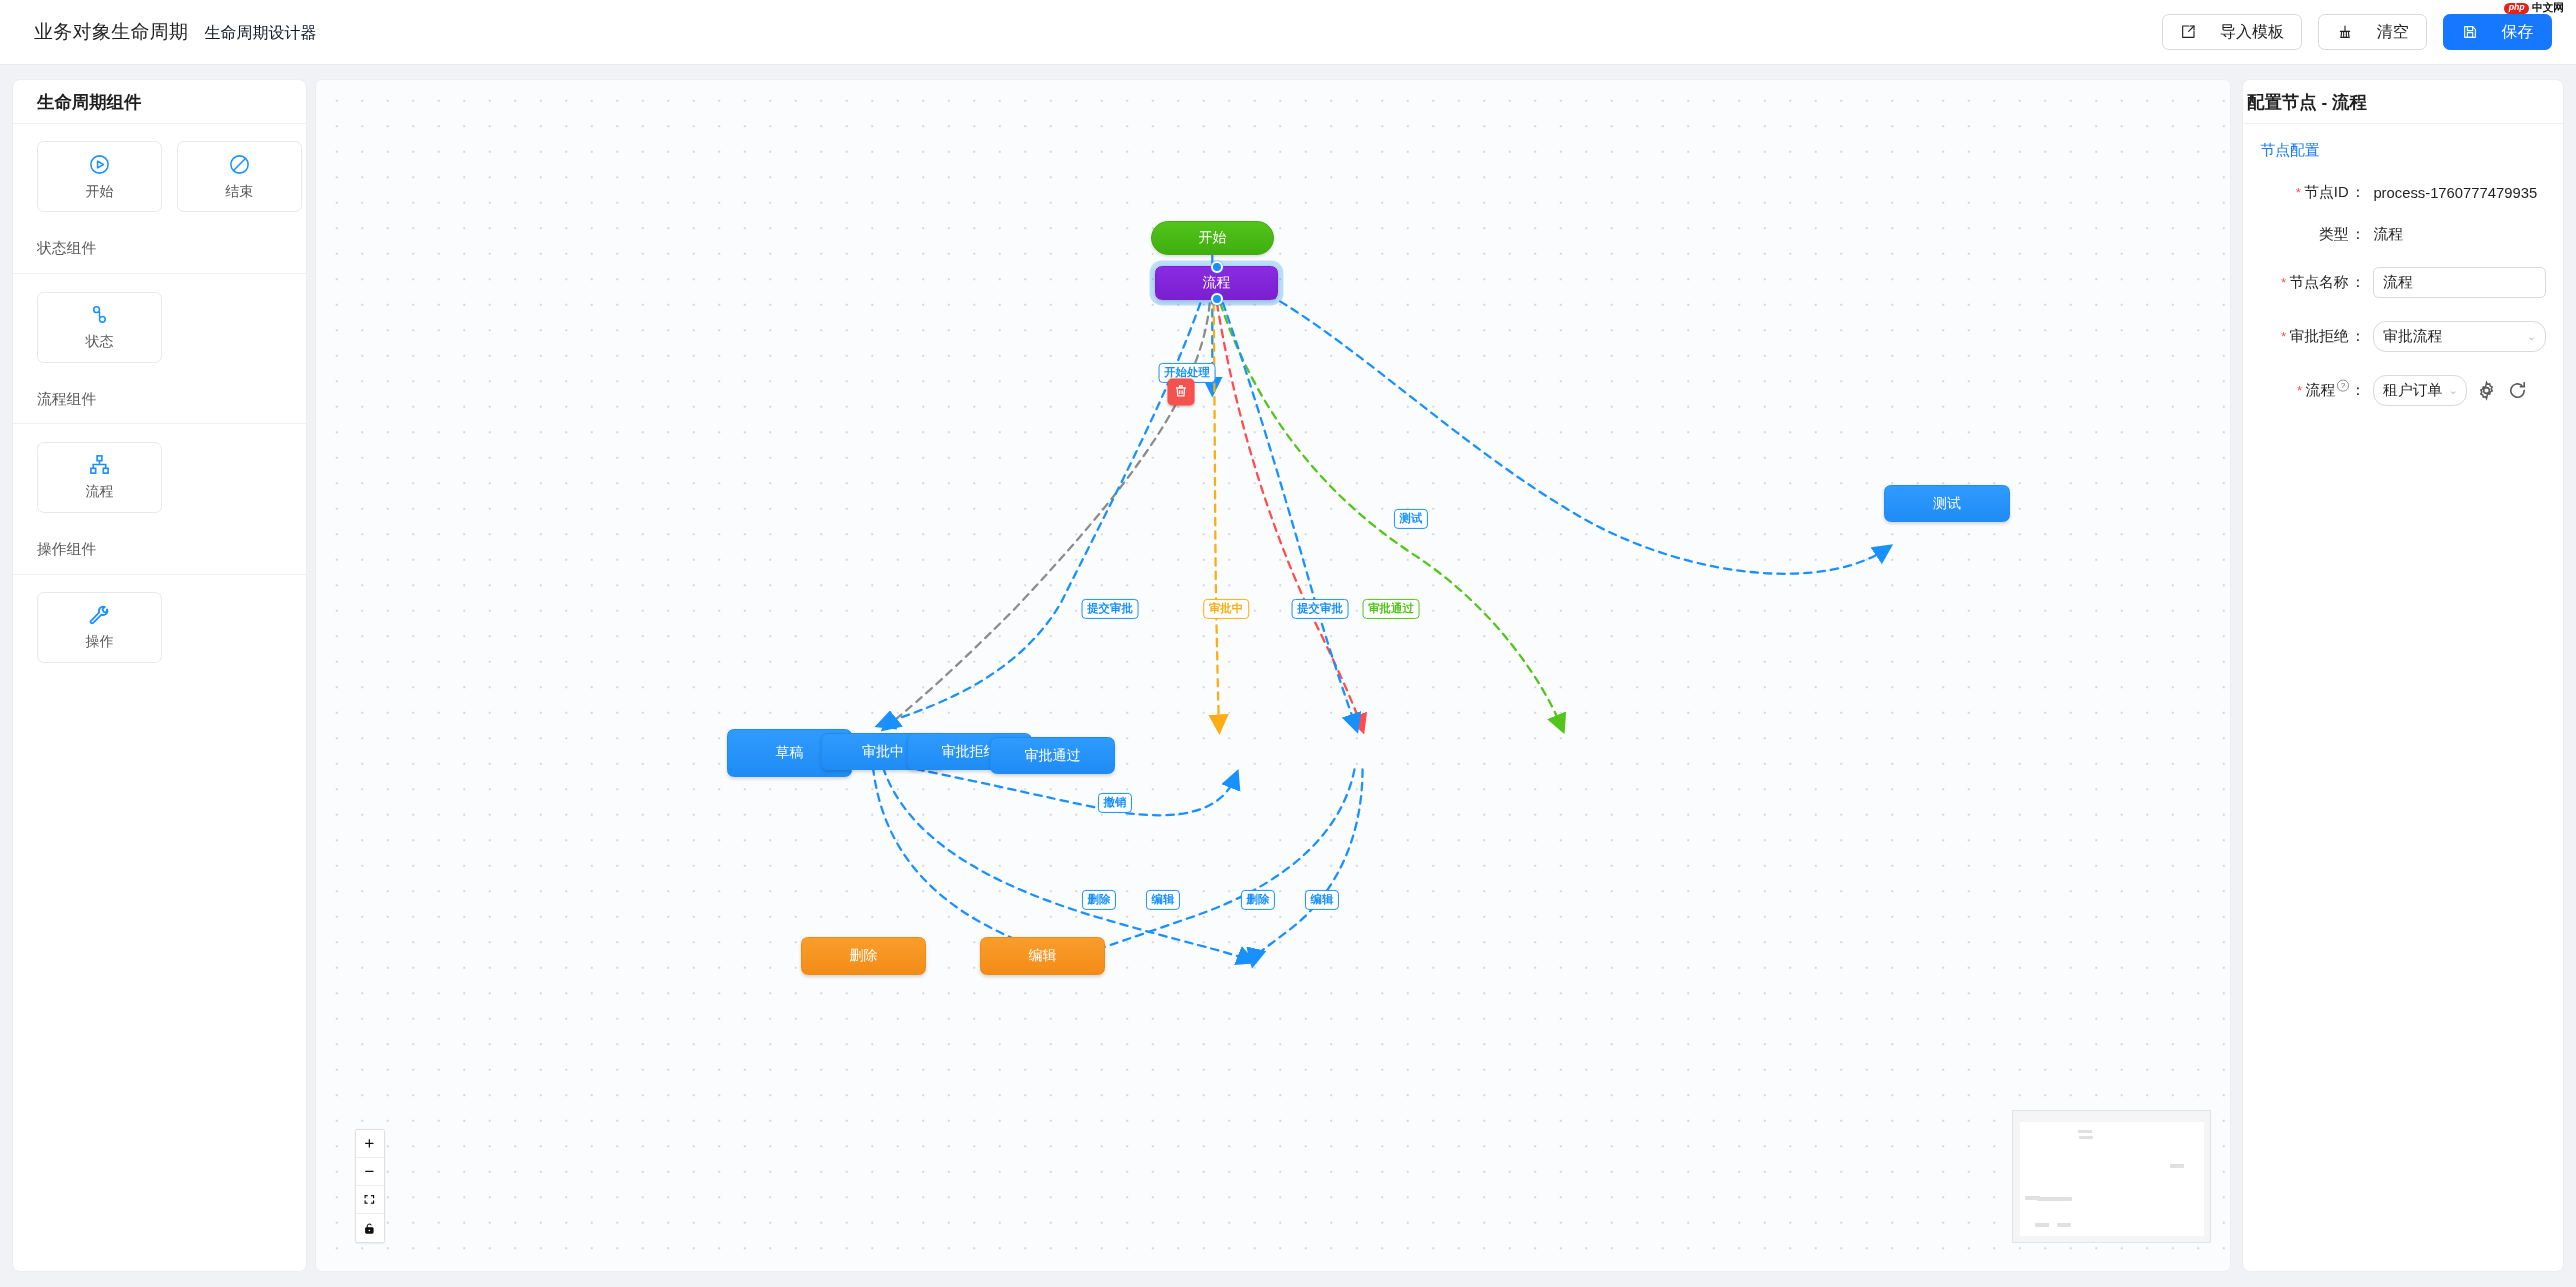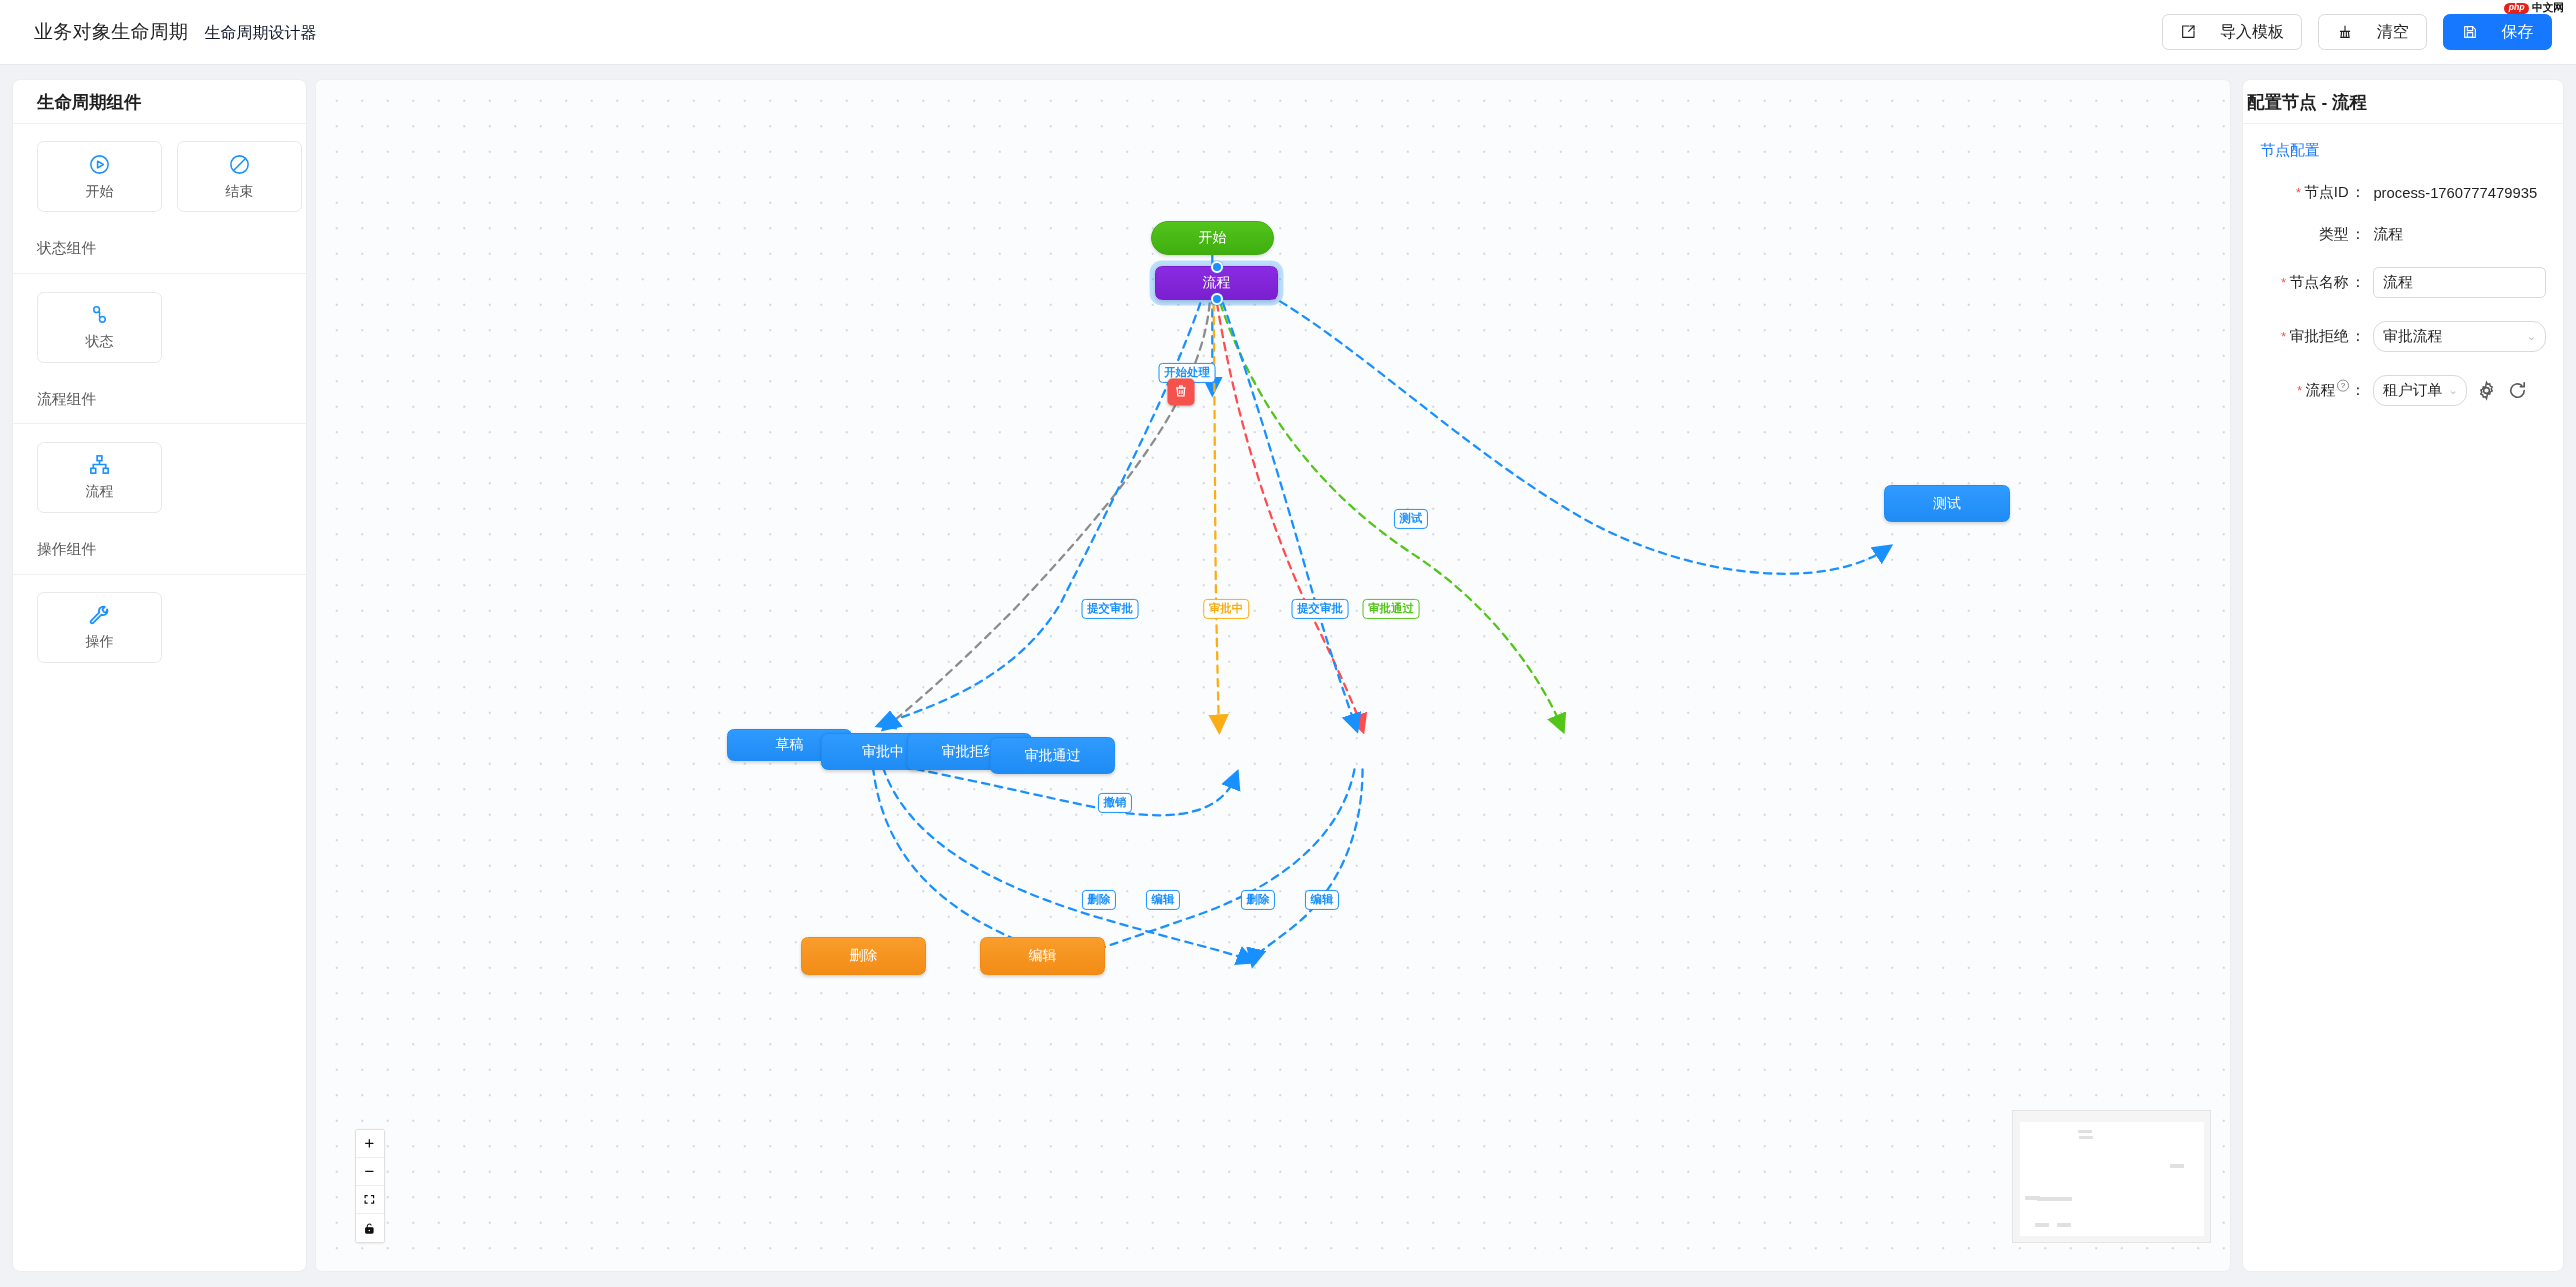--- a/index.html
+++ b/index.html
@@ -386,21 +386,21 @@
 
   <div id="nodes-layer">
       <div class="node node-start" style="left: 835px; top: 141px; width: 123px; height: 34px;">
         <span>开始</span>
       </div>
       <div class="node node-process selected" style="left: 839px; top: 186px; width: 123px; height: 34px;">
         <span>流程</span>
         <div class="handle top"></div>
         <div class="handle bottom"></div>
       </div>
-      <div class="node node-state" style="left: 411px; top: 649px; width: 125px; height: 32px;">
+      <div class="node node-state" style="left: 411px; top: 649px; width: 125px; height: 48px;">
         <span>草稿</span>
       </div>
       <div class="node node-state" style="left: 505px; top: 653px; width: 124px; height: 37px;">
         <span>审批中</span>
       </div>
       <div class="node node-state" style="left: 591px; top: 653px; width: 125px; height: 37px;">
         <span>审批拒绝</span>
       </div>
       <div class="node node-state" style="left: 674px; top: 657px; width: 125px; height: 37px;">
         <span>审批通过</span>

